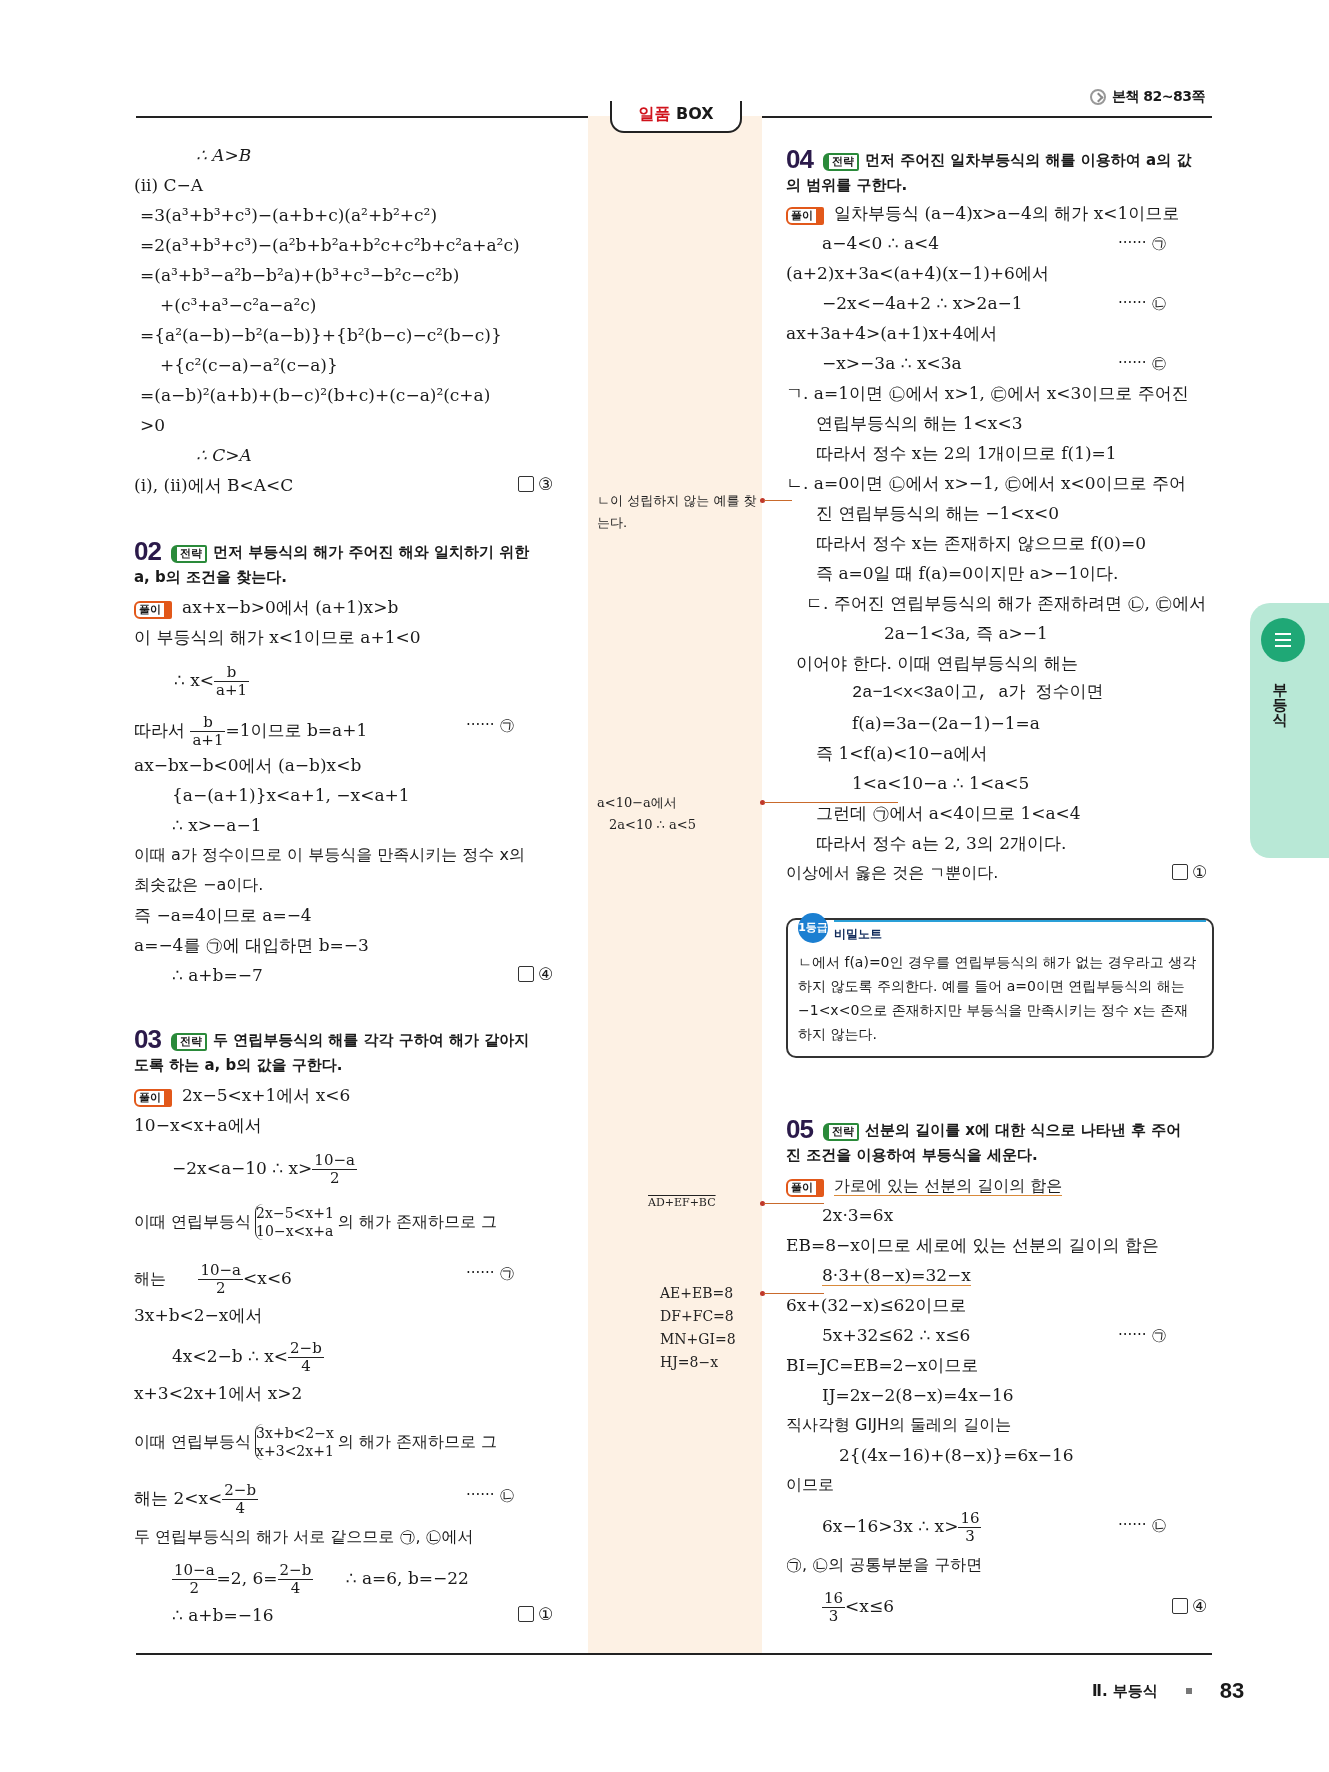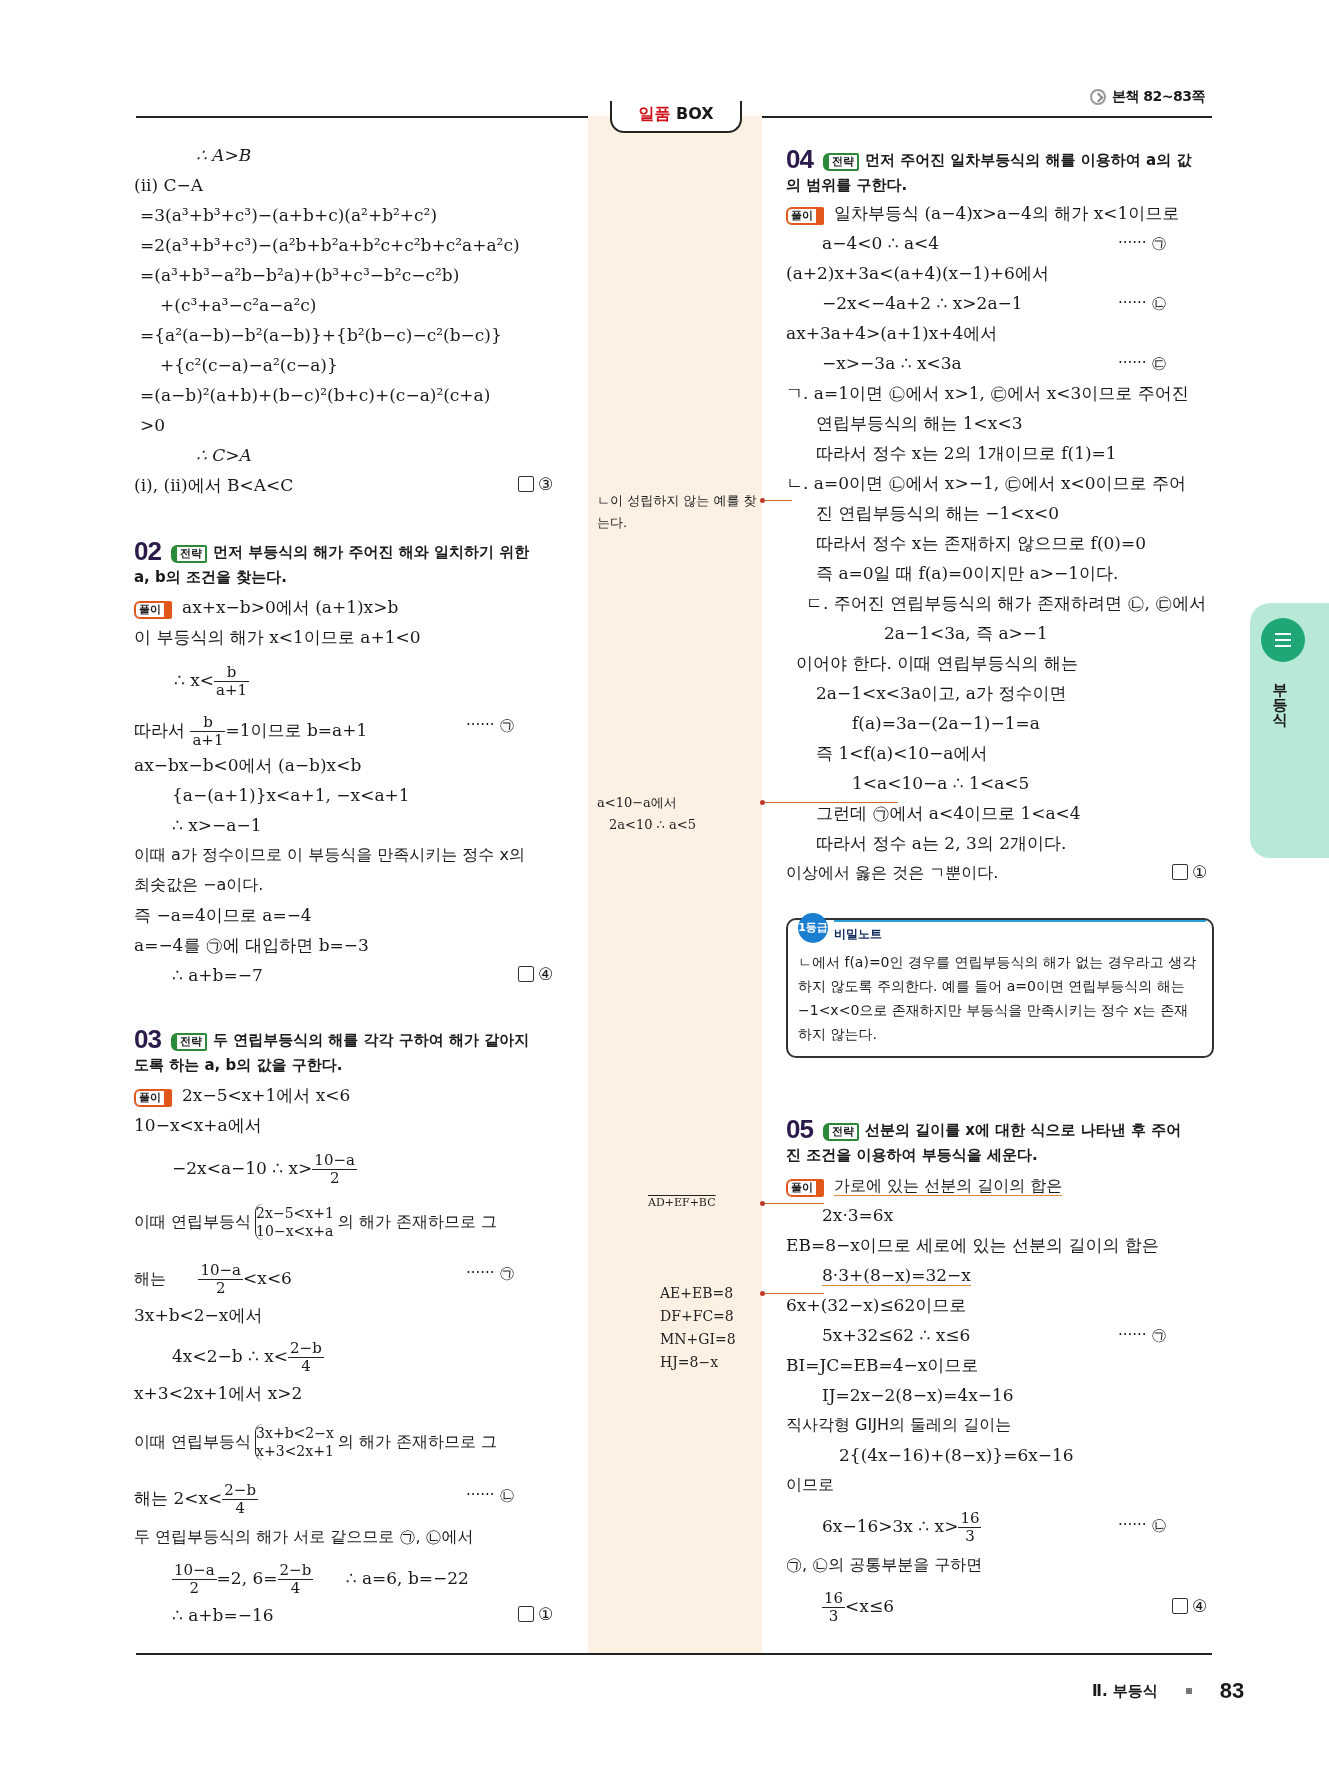--- a/index.html
+++ b/index.html
@@ -161,21 +161,21 @@
   <div class="line" style="left:786px;top:382px;">ㄱ. a=1이면 ㉡에서 x&gt;1, ㉢에서 x&lt;3이므로 주어진</div>
   <div class="line" style="left:816px;top:412px;">연립부등식의 해는      1&lt;x&lt;3</div>
   <div class="line" style="left:816px;top:442px;">따라서 정수 x는 2의 1개이므로      f(1)=1</div>
   <div class="line" style="left:786px;top:472px;">ㄴ. a=0이면 ㉡에서 x&gt;−1, ㉢에서 x&lt;0이므로 주어</div>
   <div class="line" style="left:816px;top:502px;">진 연립부등식의 해는      −1&lt;x&lt;0</div>
   <div class="line" style="left:816px;top:532px;">따라서 정수 x는 존재하지 않으므로      f(0)=0</div>
   <div class="line" style="left:816px;top:562px;">즉 a=0일 때 f(a)=0이지만 a&gt;−1이다.</div>
   <div class="line" style="left:770px;top:592px;margin-left:36px;">ㄷ. 주어진 연립부등식의 해가 존재하려면 ㉡, ㉢에서</div>
   <div class="line" style="left:852px;top:622px;margin-left:32px;">2a−1&lt;3a, 즉 a&gt;−1</div>
   <div class="line" style="left:796px;top:652px;">이어야 한다. 이때 연립부등식의 해는</div>
-  <div class="line" style="left:816px;top:682px;">2a−1&lt;x&lt;3a이고, a가 정수이면</div>
+  <div class="line" style="left:852px;top:682px;font-family:Liberation Mono, monospace;">2a−1&lt;x&lt;3a이고, a가 정수이면</div>
   <div class="line" style="left:852px;top:712px;">f(a)=3a−(2a−1)−1=a</div>
   <div class="line" style="left:816px;top:742px;">즉 1&lt;f(a)&lt;10−a에서</div>
   <div class="line" style="left:852px;top:772px;">1&lt;a&lt;10−a      ∴ 1&lt;a&lt;5</div>
   <div class="line" style="left:816px;top:802px;">그런데 ㉠에서 a&lt;4이므로      1&lt;a&lt;4</div>
   <div class="line" style="left:816px;top:832px;">따라서 정수 a는 2, 3의 2개이다.</div>
   <div class="line kr" style="left:786px;top:862px;">이상에서 옳은 것은 ㄱ뿐이다.</div>
   <div class="ans" style="left:1172px;top:862px;"><span class="ans-box"></span><span>①</span></div>
 </div>
 
 <div class="abs note-box"></div>
@@ -189,21 +189,21 @@
     <span class="qnum">05</span><span class="strat">전략</span><span>선분의 길이를 x에 대한 식으로 나타낸 후 주어</span>
   </div>
   <div class="line hdr" style="left:786px;top:1144px;">진 조건을 이용하여 부등식을 세운다.</div>
   <div class="line" style="left:786px;top:1174px;"><span class="sol">풀이</span><span class="kr ul">가로에 있는 선분의 길이의 합은</span></div>
   <div class="line" style="left:822px;top:1204px;">2x·3=6x</div>
   <div class="line" style="left:786px;top:1234px;">EB=8−x이므로 세로에 있는 선분의 길이의 합은</div>
   <div class="line" style="left:822px;top:1264px;"><span class="ul">8·3+(8−x)=32−x</span></div>
   <div class="line" style="left:786px;top:1294px;">6x+(32−x)≤62이므로</div>
   <div class="line" style="left:822px;top:1324px;">5x+32≤62      ∴ x≤6</div>
   <div class="mark" style="left:1118px;top:1326px;">······ ㉠</div>
-  <div class="line" style="left:786px;top:1354px;">BI=JC=EB=4−x이므로</div>
+  <div class="line" style="left:786px;top:1354px;">BI=JC=EB=2−x이므로</div>
   <div class="line" style="left:822px;top:1384px;">IJ=2x−2(8−x)=4x−16</div>
   <div class="line kr" style="left:786px;top:1414px;">직사각형 GIJH의 둘레의 길이는</div>
   <div class="line" style="left:839px;top:1444px;">2{(4x−16)+(8−x)}=6x−16</div>
   <div class="line kr" style="left:786px;top:1474px;">이므로</div>
   <div class="line" style="left:822px;top:1510px;"><span>6x−16&gt;3x      ∴ x&gt;</span><span class="frac"><span class="num">16</span><span class="den">3</span></span></div>
   <div class="mark" style="left:1118px;top:1516px;">······ ㉡</div>
   <div class="line kr" style="left:786px;top:1554px;">㉠, ㉡의 공통부분을 구하면</div>
   <div class="line" style="left:822px;top:1590px;"><span class="frac"><span class="num">16</span><span class="den">3</span></span><span>&lt;x≤6</span></div>
   <div class="ans" style="left:1172px;top:1596px;"><span class="ans-box"></span><span>④</span></div>
 </div>

